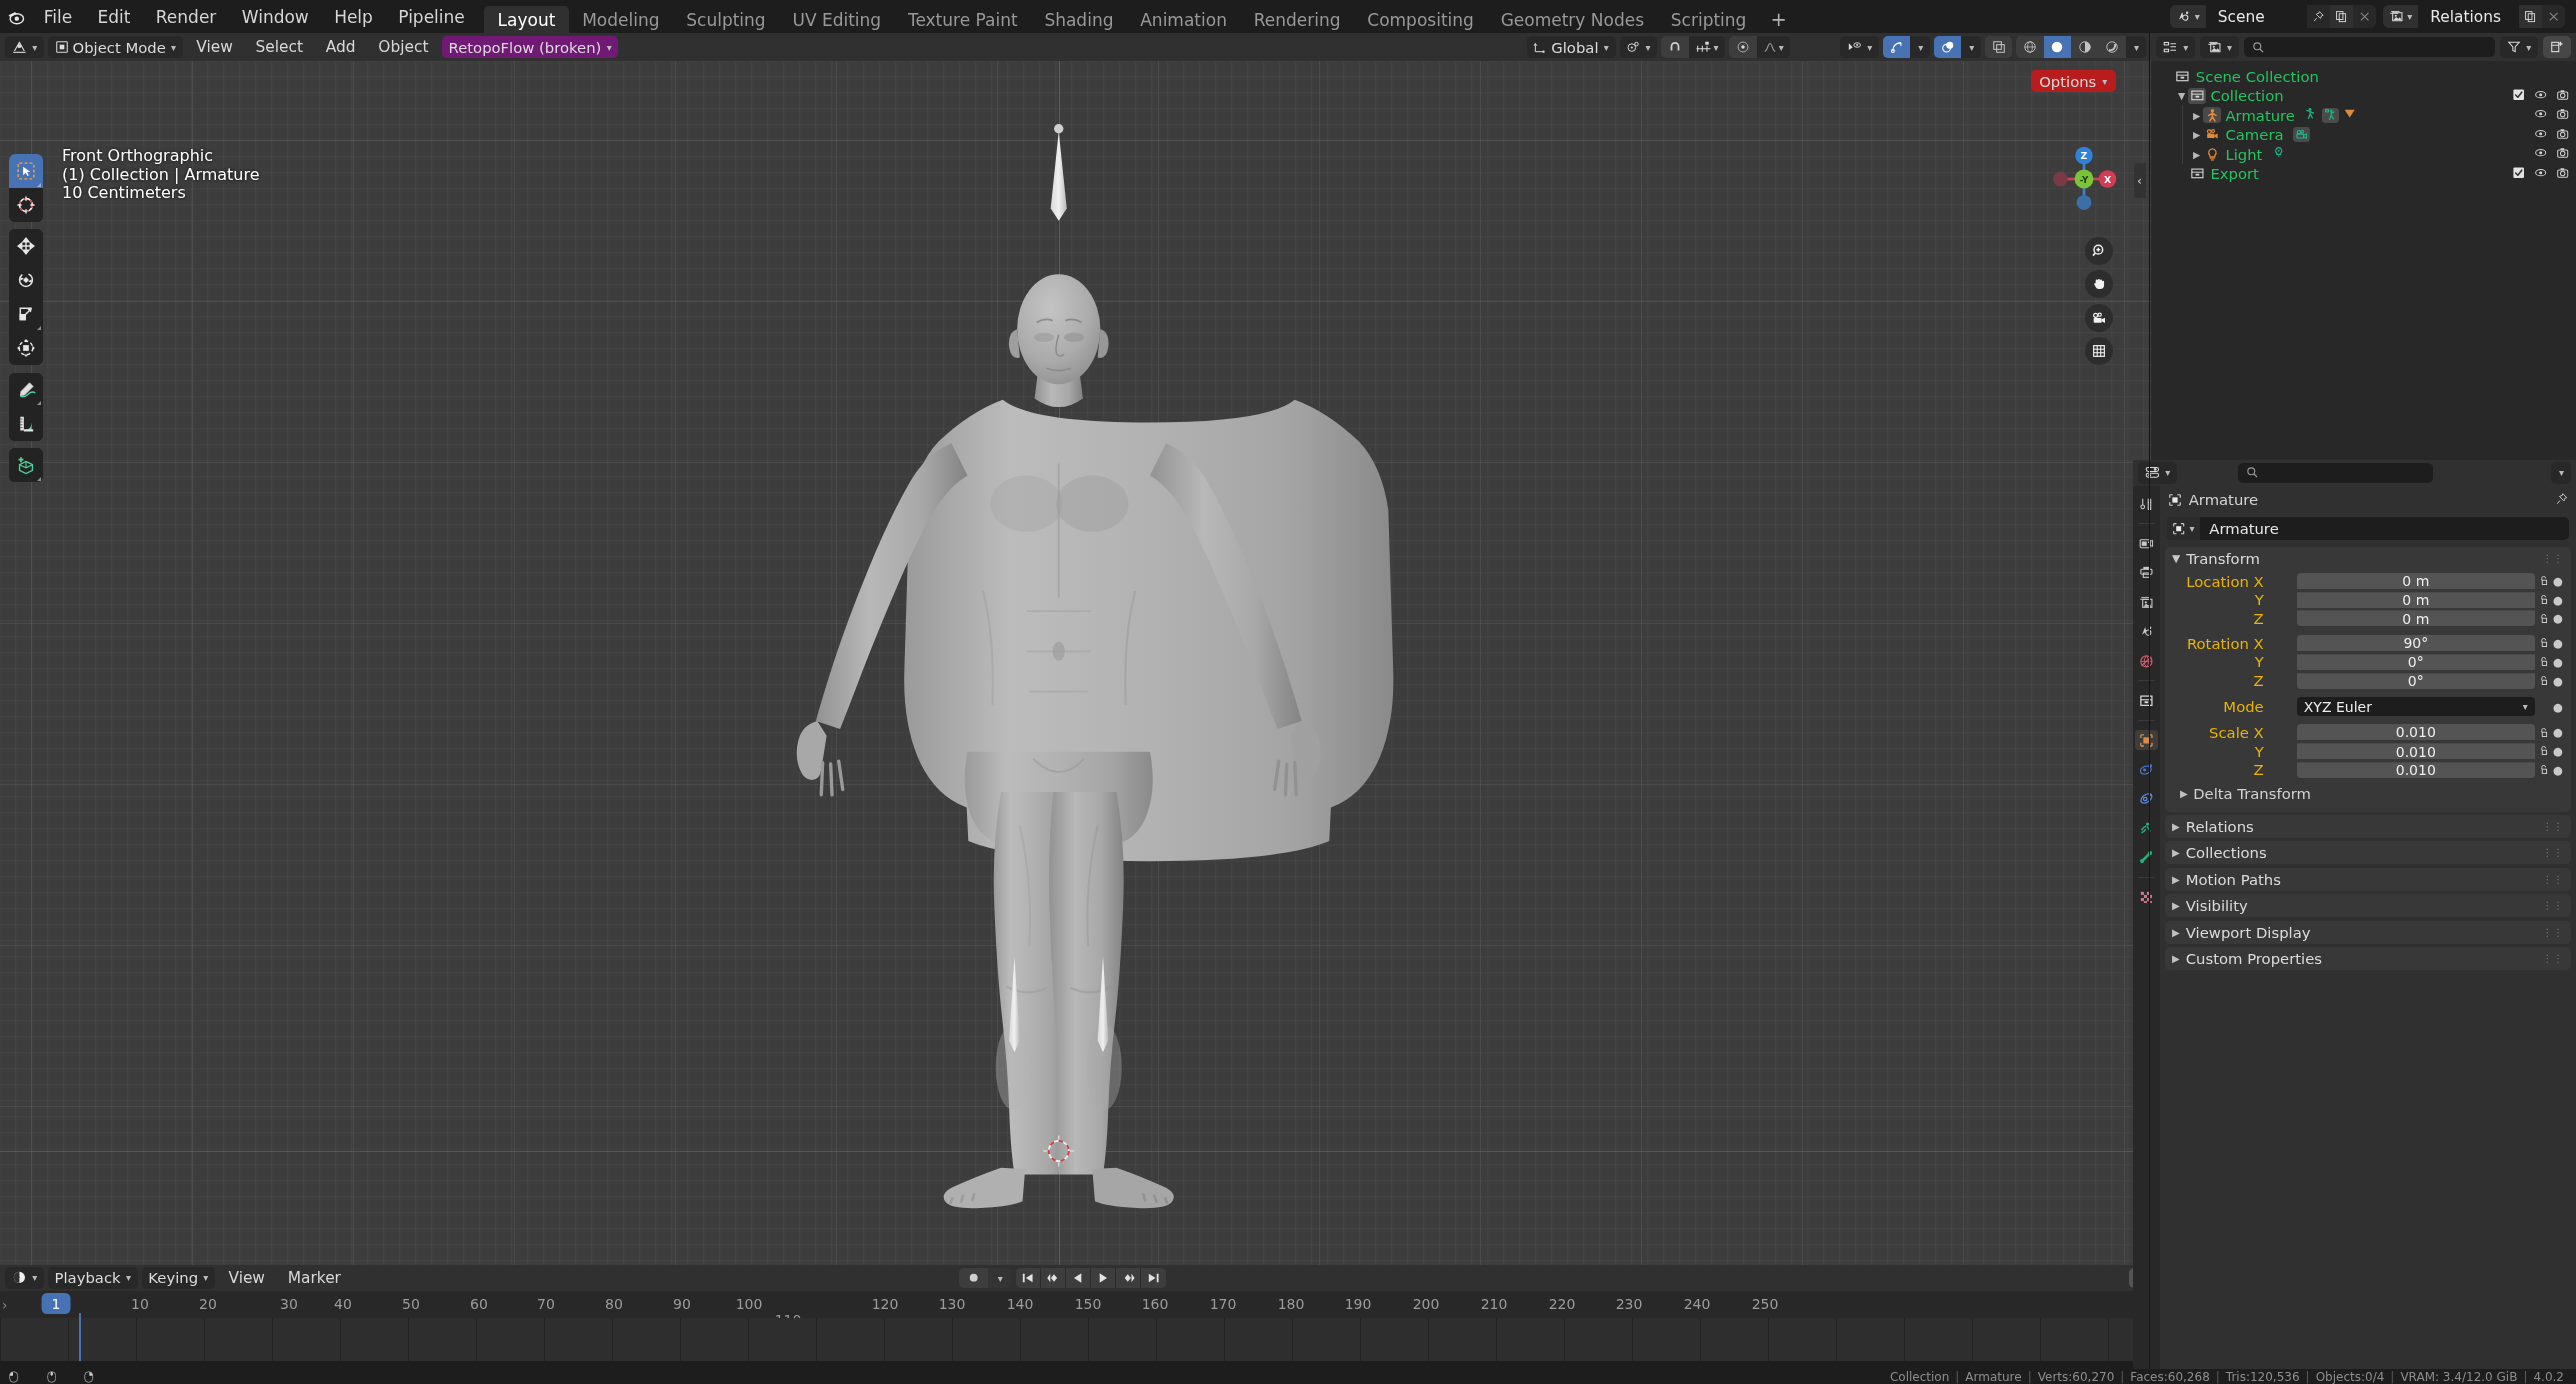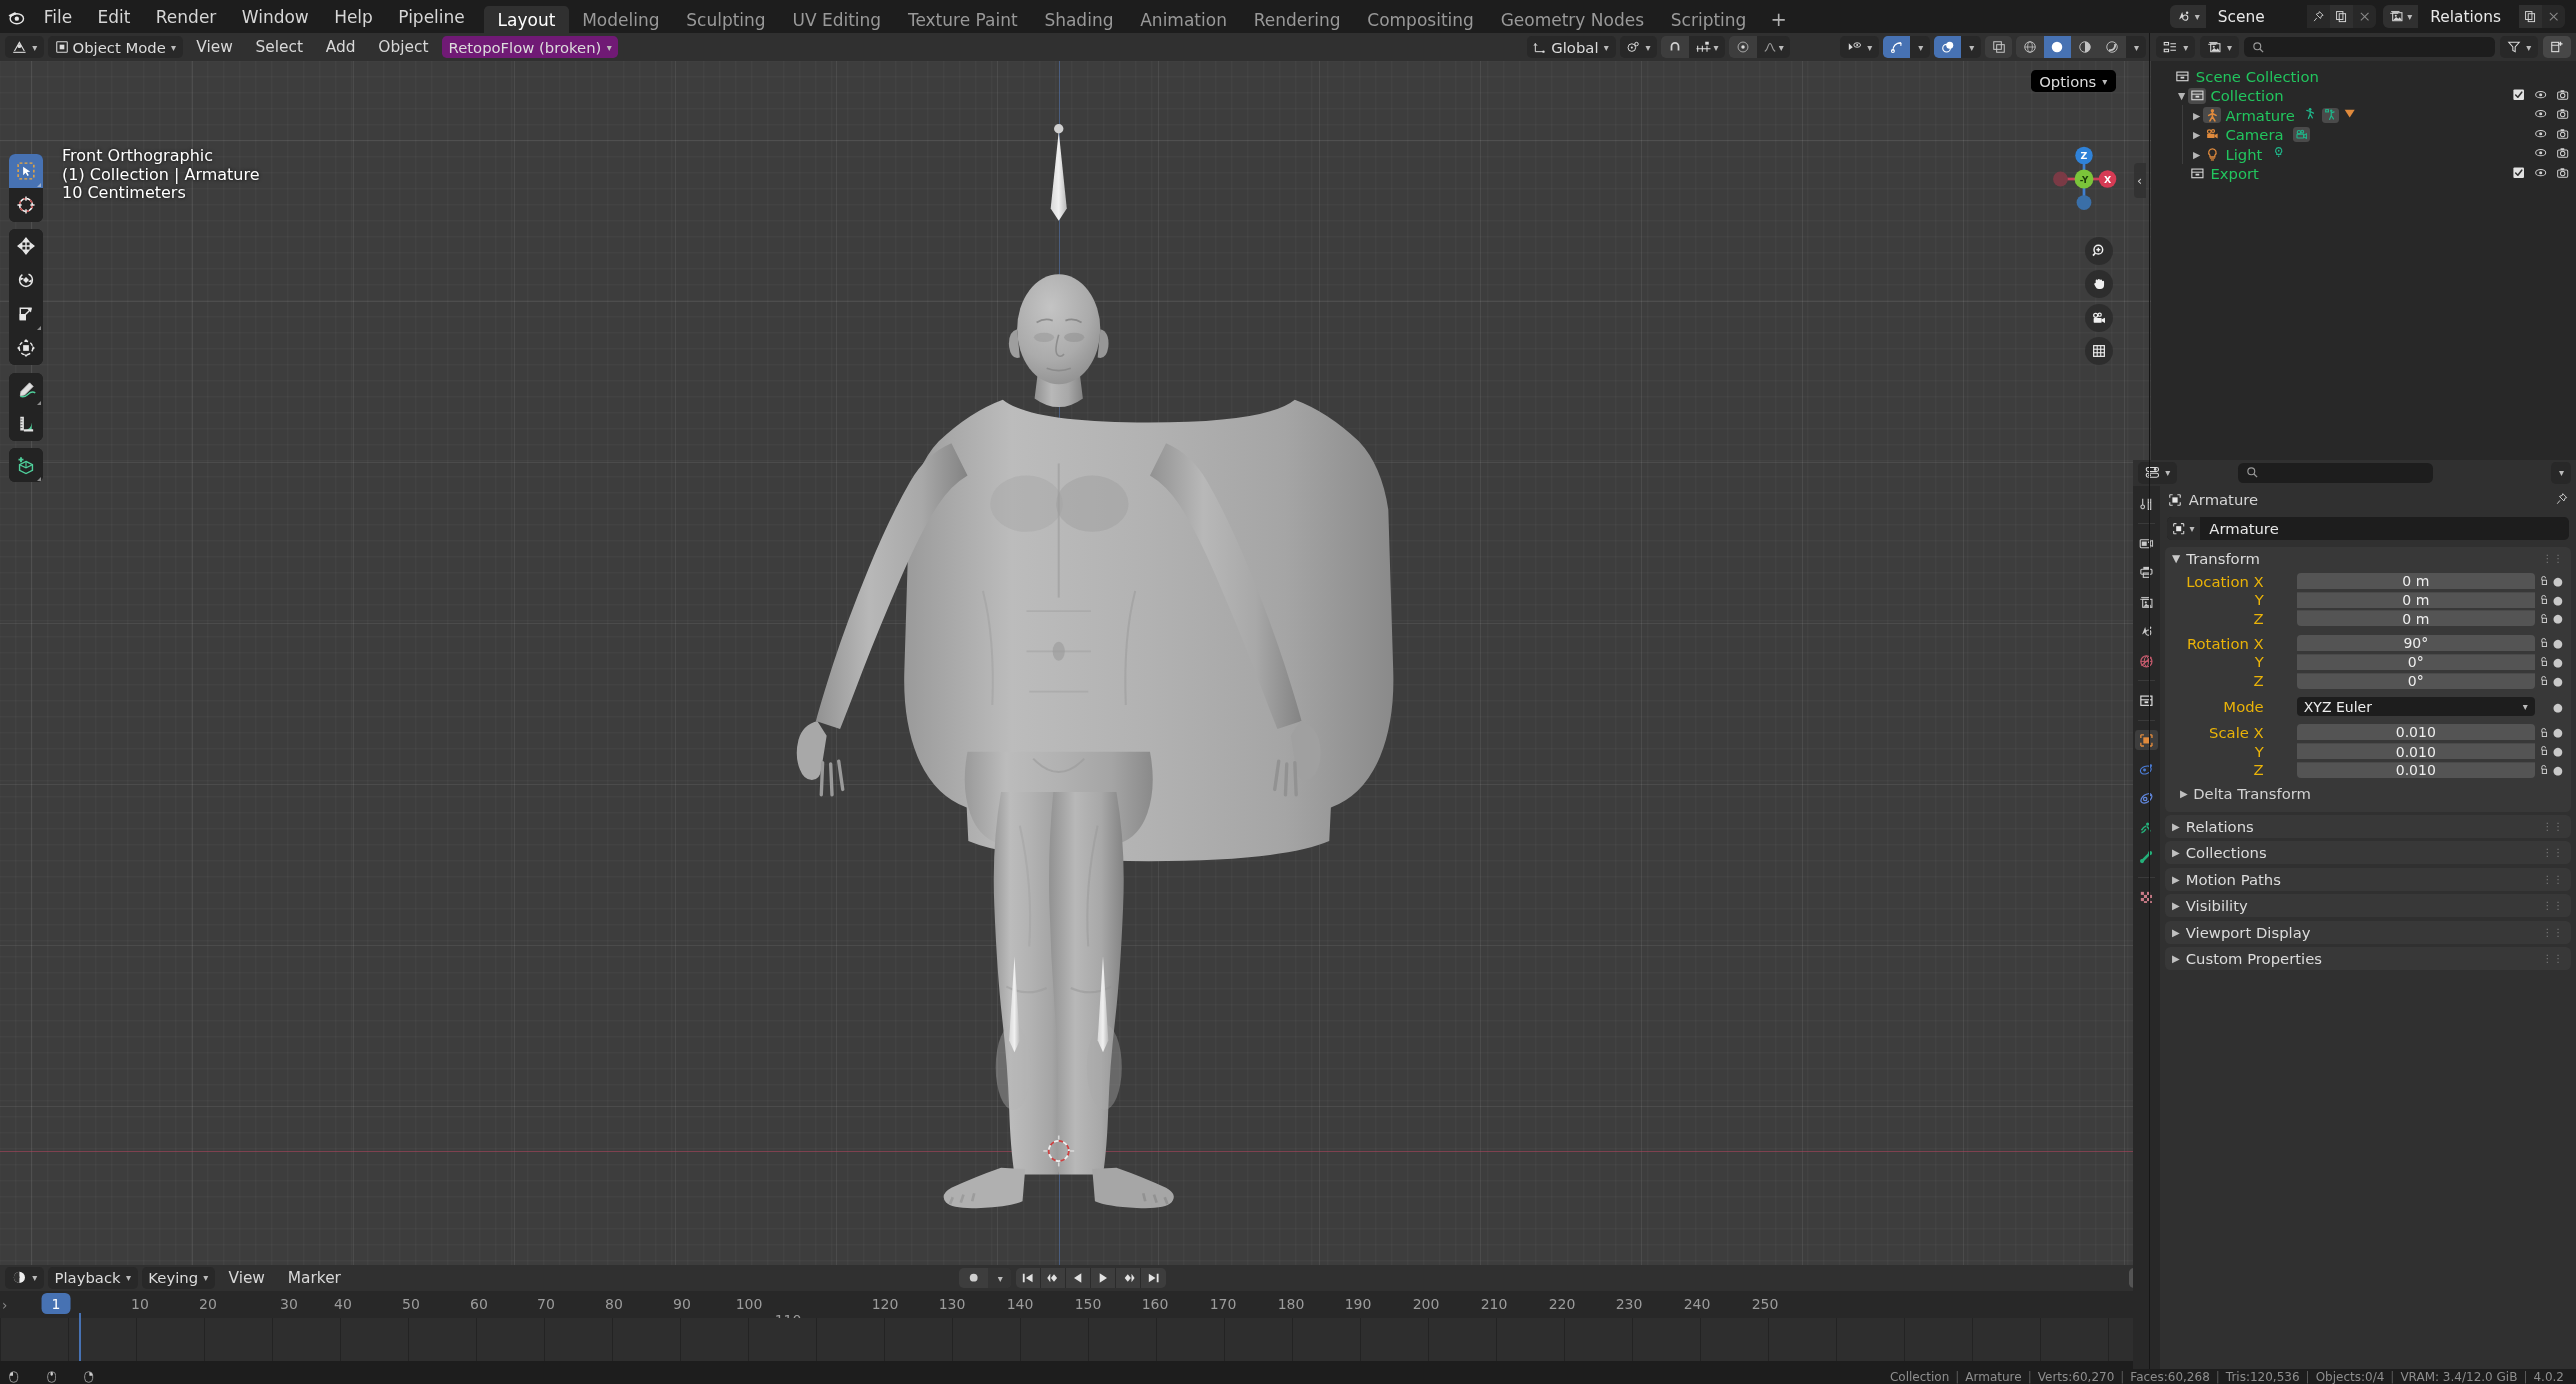--- a/index.html
+++ b/index.html
@@ -100,21 +100,21 @@
   }
 
   
   .gizmo{ position:absolute; right:30px; top:81px; width:74px; height:74px; }
   .navbtns{ position:absolute; right:38px; top:176px; display:flex; flex-direction:column; gap:5.4px; }
   .navbtn{
     width:28px; height:28px; border-radius:50%; background:rgba(40,40,40,0.75);
     display:flex; align-items:center; justify-content:center;
   }
   .options-pill{
-    position:absolute; right:35px; top:9.4px; height:21.5px; border-radius:4.7px; background:#000000;
+    position:absolute; right:35px; top:9.4px; height:21.5px; border-radius:4.7px; background:#b91c1c;
     display:flex; align-items:center; padding:0 8.7px; gap:4.7px; font-size:14.8px; color:#dcdcdc;
   }
   .sidepanel-arrow{
     position:absolute; right:5.4px; top:102px; width:12px; height:35px;
     background:rgba(48,48,48,0.85); border-radius:4px 0 0 4px;
     display:flex; align-items:center; justify-content:center; color:#cfcfcf; font-size:12.7px;
   }
 
   
   .tl-header{

